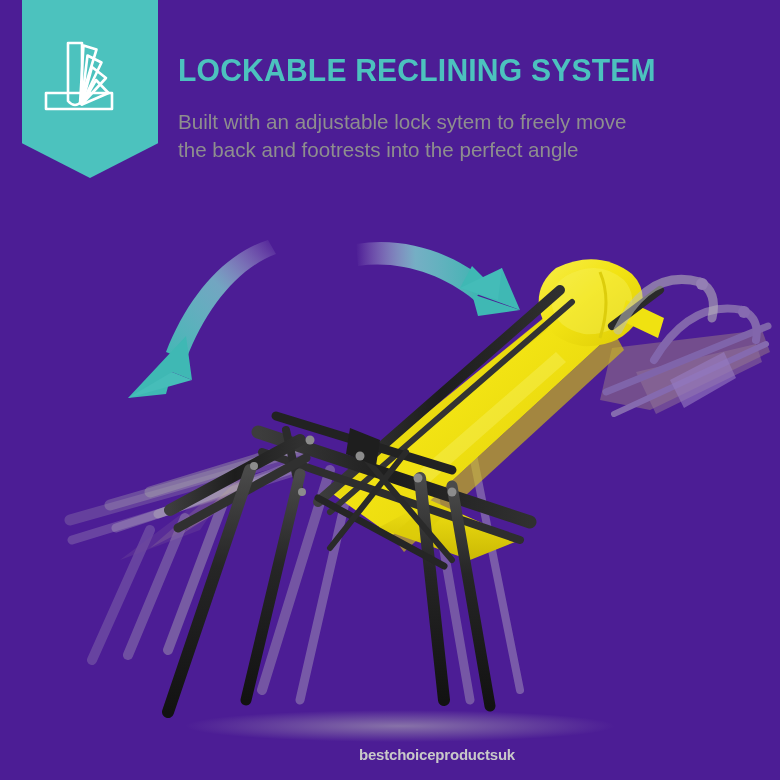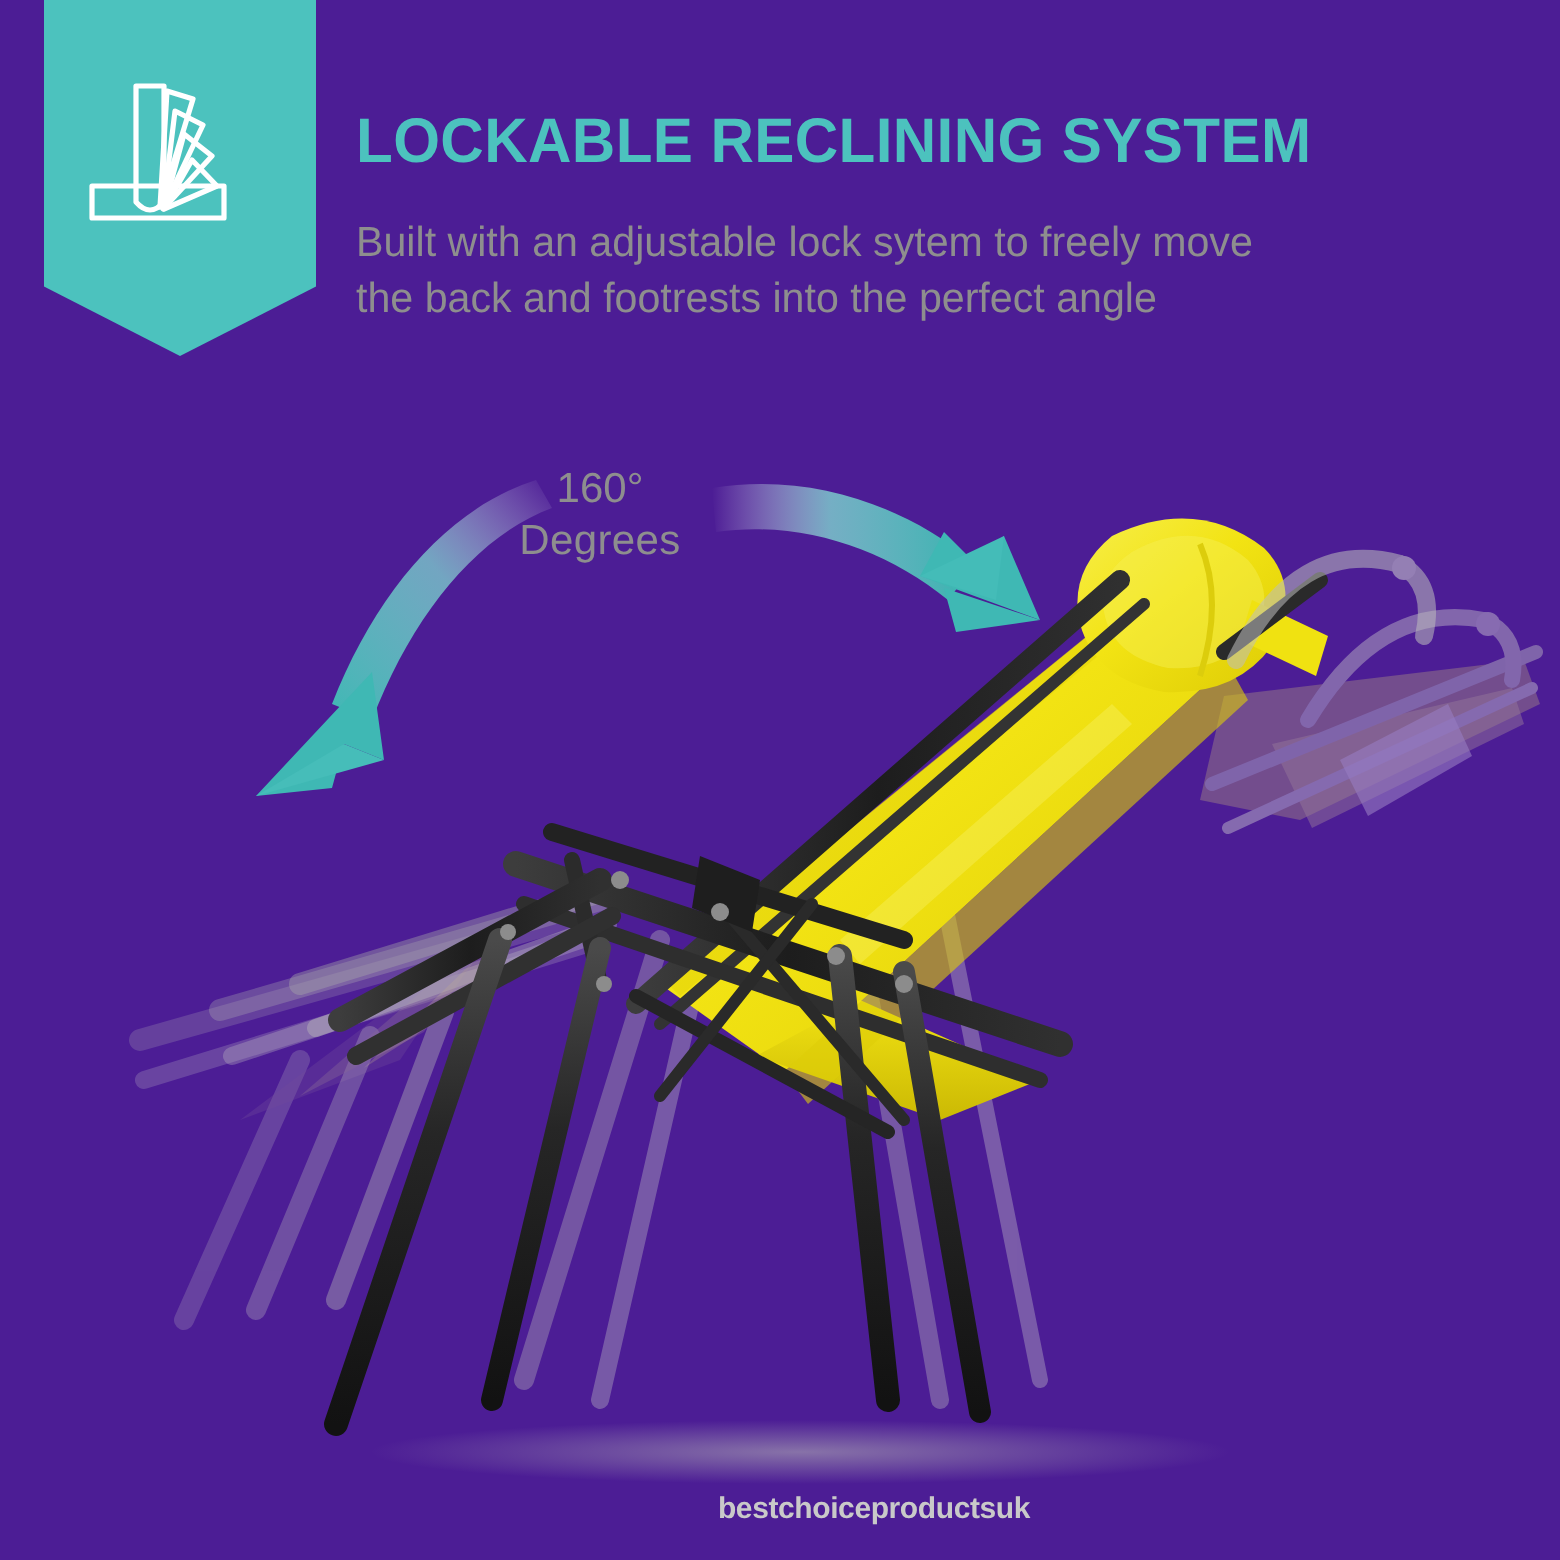--- a/index.html
+++ b/index.html
@@ -227,24 +227,20 @@
     <g fill="#8c8c8c">
       <circle cx="310" cy="440" r="4.5"></circle>
       <circle cx="360" cy="456" r="4.5"></circle>
       <circle cx="418" cy="478" r="4.5"></circle>
       <circle cx="452" cy="492" r="4.5"></circle>
       <circle cx="302" cy="492" r="4"></circle>
       <circle cx="254" cy="466" r="4"></circle>
     </g>
   </svg>
 
-  <div class="degrees">
-    <div class="line1">160°</div>
-    <div class="line2">Degrees</div>
-  </div>
 
   <svg class="arrow-layer" viewBox="0 0 780 780">
     <defs>
       <linearGradient id="arrowGradL" x1="0" y1="1" x2="1" y2="0">
         <stop offset="0" stop-color="#3fb8b4" stop-opacity="1"></stop>
         <stop offset=".55" stop-color="#7fd3d0" stop-opacity=".75"></stop>
         <stop offset="1" stop-color="#ffffff" stop-opacity="0"></stop>
       </linearGradient>
       <linearGradient id="arrowGradR" x1="0" y1="0" x2="1" y2="0">
         <stop offset="0" stop-color="#ffffff" stop-opacity="0"></stop>

